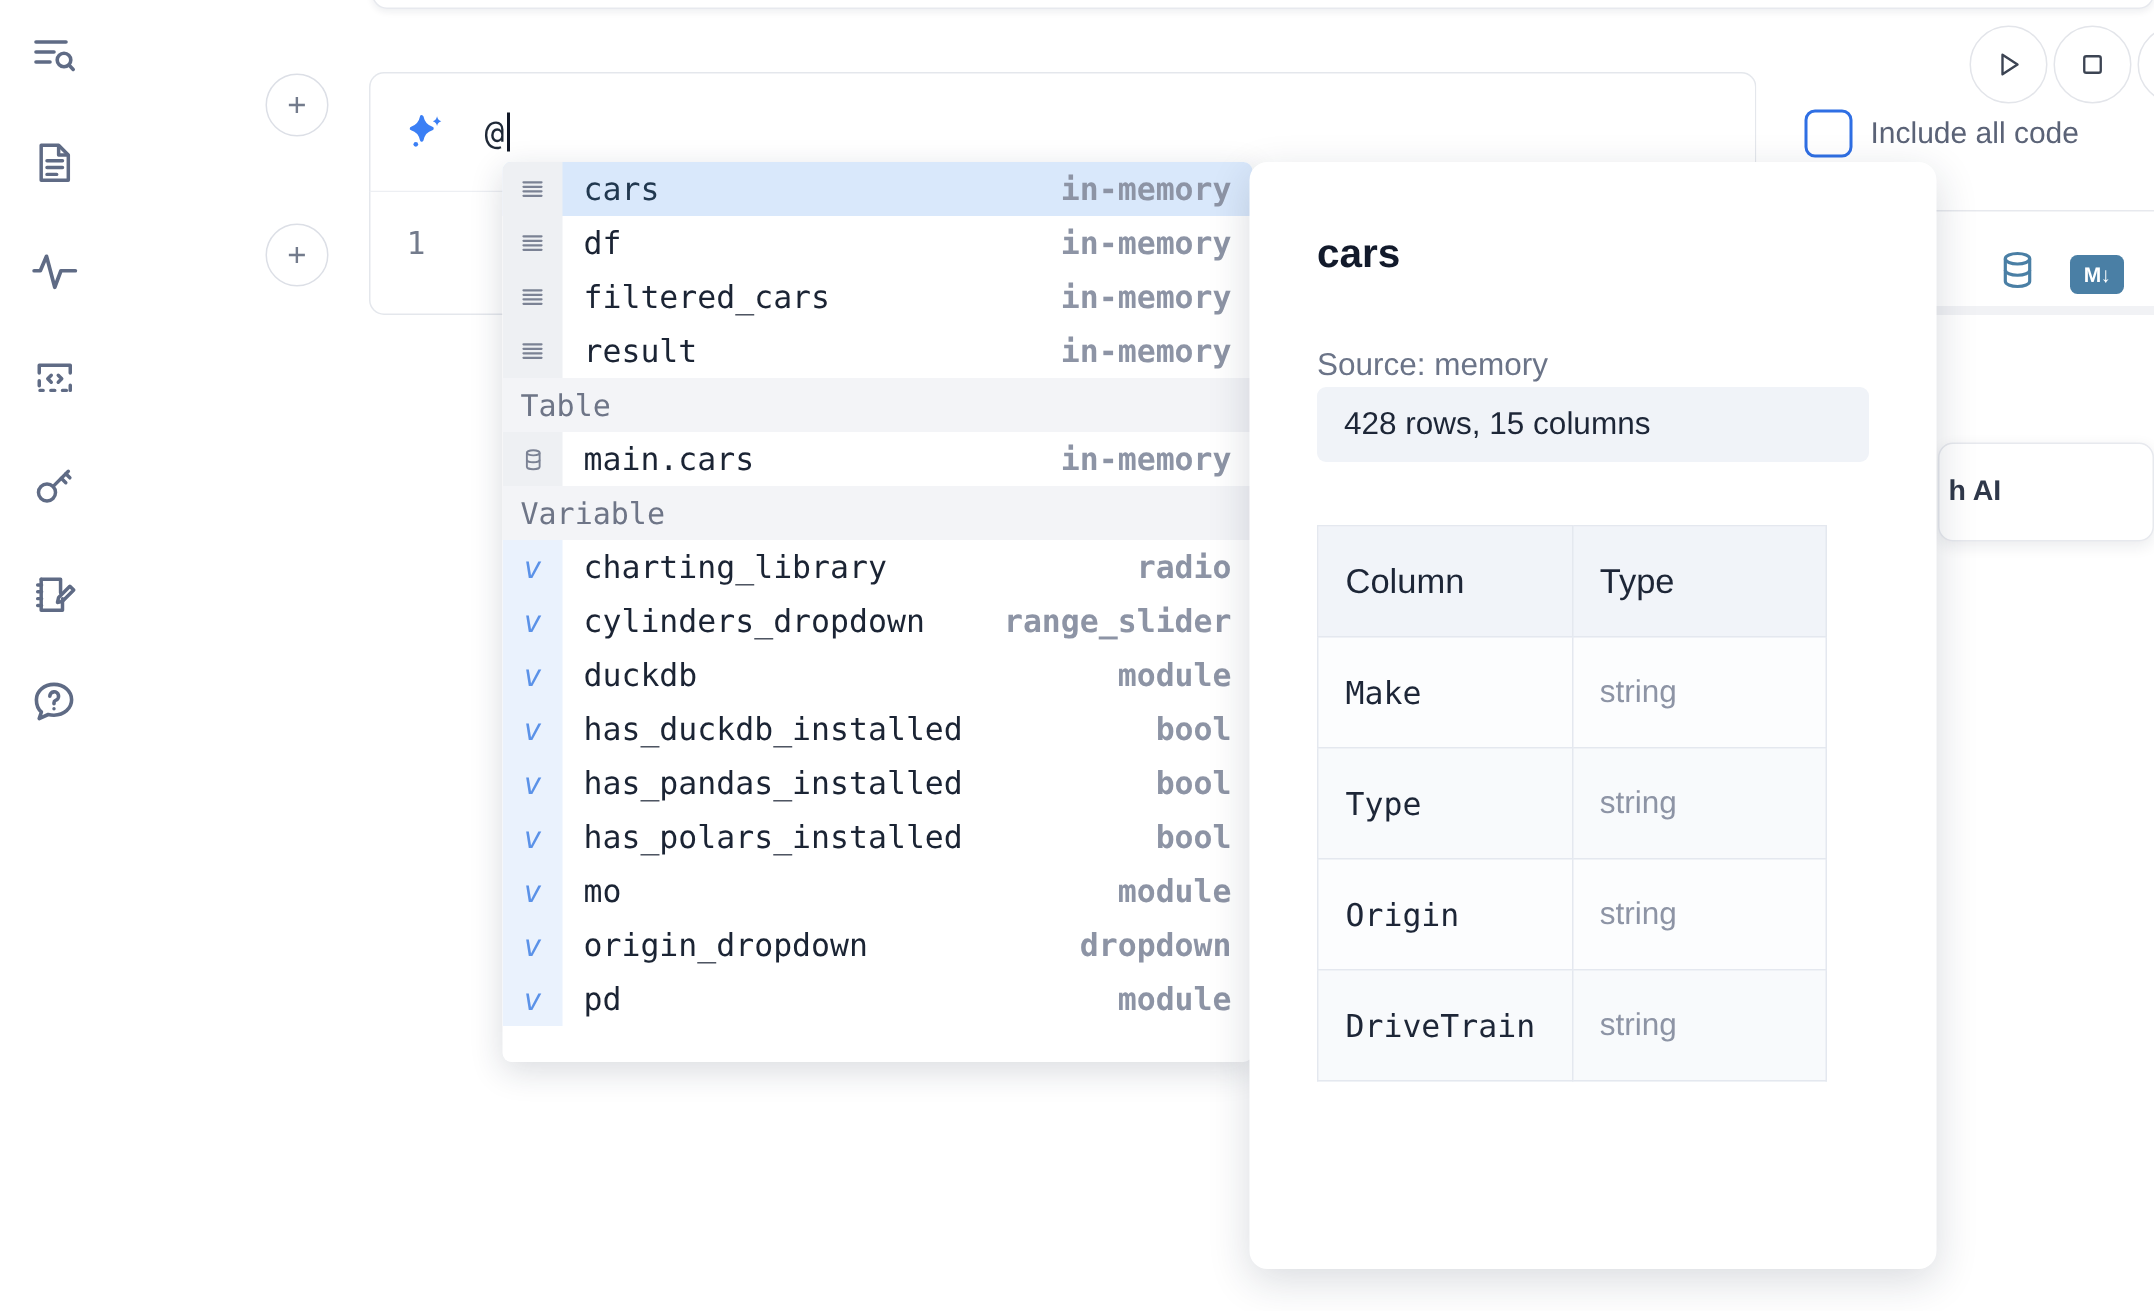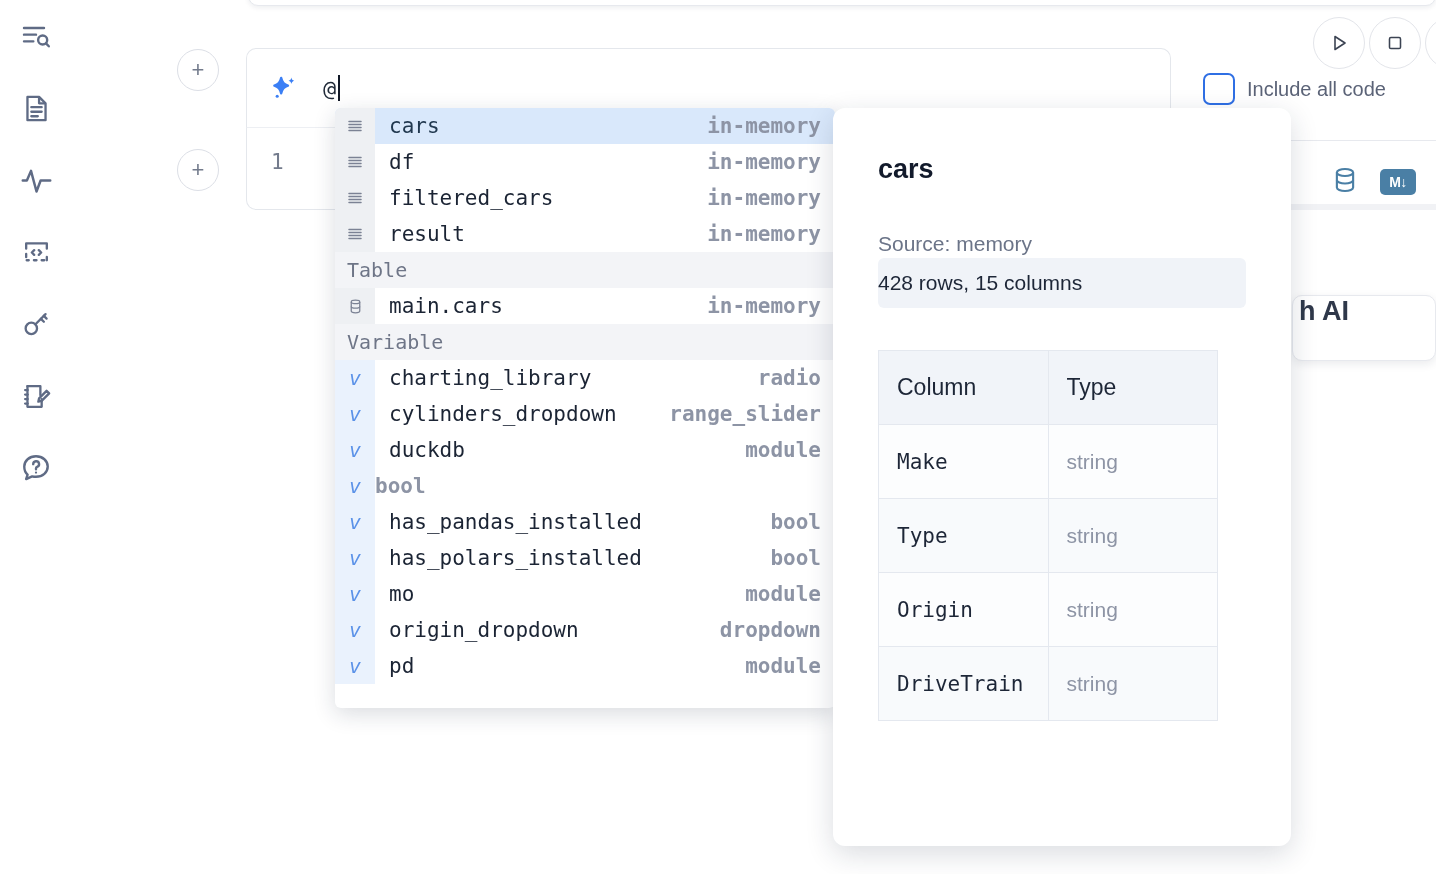--- a/index.html
+++ b/index.html
@@ -86,22 +86,22 @@
     display:flex; align-items:center; justify-content:center;
     font-size:14px; font-weight:700; letter-spacing:-.5px;
   }
   .tool-underline { position:absolute; left:1203px; top:204px; width:233px; height:6px; background:#f1f2f5; }
 
   
   .ai-chip {
     position:absolute; left:1292px; top:295px; width:144px; height:66px;
     background:#fff; border:1px solid #e7e9ee; border-radius:10px;
     box-shadow:0 3px 10px rgba(20,30,60,.09);
-    display:flex; align-items:flex-start; padding-left:6px;
-    font-size:27px; font-weight:700; color:#2f384a;
+    display:flex; align-items:center; padding-left:6px;
+    font-size:19px; font-weight:700; color:#2f384a;
   }
 
   
   .ac {
     position:absolute; left:335px; top:108px; width:500px; height:600px;
     background:#fff; border-radius:6px;
     box-shadow:0 6px 22px rgba(25,35,60,.16);
     overflow:hidden; z-index:30;
   }
   .ac-scroll { position:relative; }
@@ -137,21 +137,21 @@
     position:absolute; left:45px; top:46px;
     font-size:27px; font-weight:700; color:#121a2b;
   }
   .pv-source {
     position:absolute; left:45px; top:92px;
     font-size:21px; color:#6b7488;margin-top:32px;
   }
   .pv-shape {
     position:absolute; left:45px; top:150px; width:368px; height:50px;
     background:#f0f3f8; border-radius:6px;
-    display:flex; align-items:center; 
+    display:flex; align-items:center; padding-left:18px;
     font-size:21px; color:#1d2637;
   }
   .pv-table {
     position:absolute; left:45px; top:242px; width:340px;
     border:1px solid #a16207; border-collapse:collapse; table-layout:fixed;
   }
   .pv-table th, .pv-table td {
     border:1px solid #e4e8ef; height:74px; padding:0 18px; text-align:left;
   }
   .pv-table th { background:#f1f4f9; font-size:23px; font-weight:400; color:#1d2637; }
@@ -341,20 +341,21 @@
           <div class="ac-name">cylinders_dropdown</div>
           <div class="ac-kind">range_slider</div>
         </div>
         <div class="ac-row var">
           <div class="ac-gutter">v</div>
           <div class="ac-name">duckdb</div>
           <div class="ac-kind">module</div>
         </div>
         <div class="ac-row var">
           <div class="ac-gutter">v</div>
+          <div class="ac-name">has_duckdb_installed</div>
           <div class="ac-kind">bool</div>
         </div>
         <div class="ac-row var">
           <div class="ac-gutter">v</div>
           <div class="ac-name">has_pandas_installed</div>
           <div class="ac-kind">bool</div>
         </div>
         <div class="ac-row var">
           <div class="ac-gutter">v</div>
           <div class="ac-name">has_polars_installed</div>

